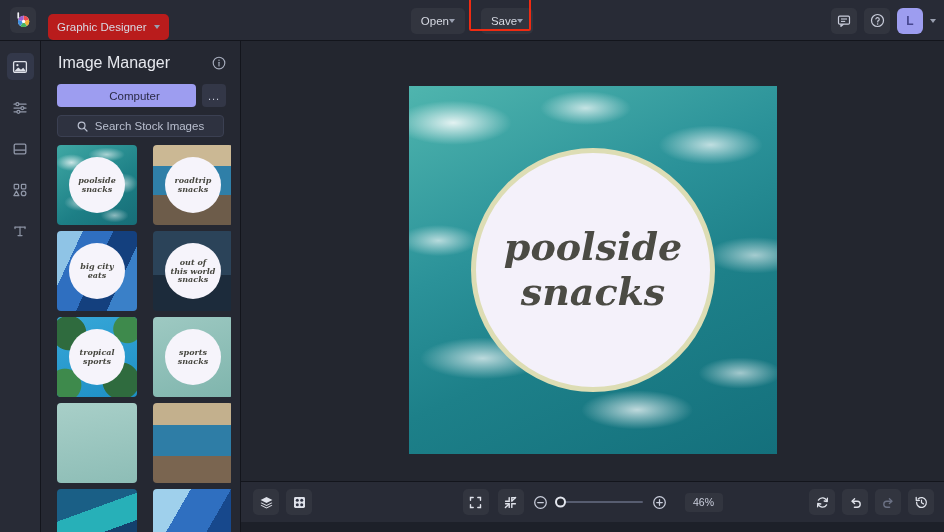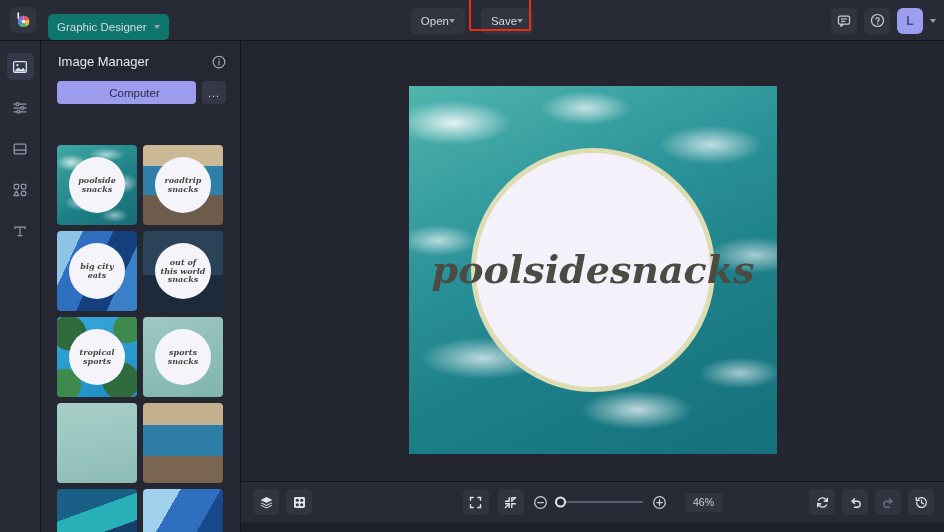--- a/index.html
+++ b/index.html
@@ -19,21 +19,21 @@
     border-bottom: 1px solid #13151c;
     display: flex; align-items: center;
   }
   .logo {
     width: 26px; height: 26px; margin-left: 10px;
     border-radius: 6px; background: #32353f;
     display: flex; align-items: center; justify-content: center;
   }
   .doc-select {
     margin-left: 12px; height: 26px; padding: 0 9px;
-    background: #0f766e; border-radius: 5px;
+    background: #b91c1c; border-radius: 5px;
     display: flex; align-items: center; gap: 8px;
     color: #d7dae3; font-size: 11.5px; margin-top: 13px;
   }
   .chev {
     width: 0; height: 0; border-left: 3.5px solid transparent;
     border-right: 3.5px solid transparent; border-top: 4px solid #9aa0b0;
   }
   .center-actions {
     position: absolute; left: 0; right: 0; top: 0; height: 41px;
     display: flex; align-items: center; justify-content: center; gap: 16px;
@@ -81,42 +81,42 @@
   
   .panel {
     position: absolute; left: 41px; top: 41px; width: 200px; height: 491px;
     background: #252832; border-right: 1px solid #13151c;
     overflow: hidden;
   }
   .panel-head {
     display: flex; align-items: center; justify-content: space-between;
     padding: 13px 14px 0 17px;
   }
-  .panel-title { color: #e6e8ee; font-size: 13px; }
+  .panel-title { color: #e6e8ee; font-size: 16px; }
   .btn-row { display: flex; gap: 6px; padding: 12px 14px 0 16px; }
   .btn-primary {
     flex: 1; height: 23px; border-radius: 4px; background: #9d9df0;
     color: #2a2a46; font-size: 11.5px;
     display: flex; align-items: center; justify-content: center; padding-left: 16px;
   }
   .btn-dots {
     width: 24px; height: 23px; border-radius: 4px;
     background: #333747; color: #c9cddb; font-size: 11px;
     display: flex; align-items: center; justify-content: center;
     letter-spacing: 1px;
   }
   .search-field {
     margin: 8px 16px 0 16px; height: 22px; border-radius: 4px;
     background: #2e3240; border: 1px solid #3b4052;
     display: flex; align-items: center; justify-content: center; gap: 7px;
     color: #b9bfcf; font-size: 11.5px;
   }
   .thumbs {
     position: absolute; left: 16px; top: 104px; width: 174px; height: 388px;
-    display: grid; grid-template-columns: 80px 80px; gap: 6px 6px;
+    display: grid; grid-template-columns: 80px 80px; gap: 6px 16px;
     align-content: start; overflow: hidden;
   }
   .thumb {
     width: 80px; height: 80px; border-radius: 4px; overflow: hidden;
     position: relative;
   }
   .thumb .bg { position: absolute; inset: 0; }
   .badge {
     position: absolute; left: 50%; top: 50%; transform: translate(-50%,-50%);
     width: 56px; height: 56px; border-radius: 50%;
@@ -135,21 +135,21 @@
   }
   .artboard {
     position: absolute; left: 168px; top: 45px; width: 368px; height: 368px;
     overflow: hidden;
   }
   .water { position: absolute; inset: 0; }
   .circle {
     position: absolute; left: 50%; top: 50%; transform: translate(-50%,-50%);
     width: 244px; height: 244px; border-radius: 50%;
     background: #f4f1fa; border: 5px solid #ddddb4;
-    display: flex; flex-direction: row; align-items: center; justify-content: center;
+    display: flex; flex-direction: column; align-items: center; justify-content: center;
     line-height: 1.18;
   }
   .circle .line {
     color: #4b4b44; font-size: 38px;
     font-family: "DejaVu Serif", serif; font-style: italic; font-weight: bold;
   }
 
   
   .bottombar {
     position: absolute; left: 241px; top: 481px; width: 703px; height: 41px;
@@ -306,20 +306,29 @@
 
     <div class="btn-row">
       <div class="btn-primary">
         <span>Computer</span>
       </div>
       <div class="btn-dots">
         <span>...</span>
       </div>
     </div>
 
+    <div class="search-field">
+      <span>
+        <svg width="11" height="11" viewBox="0 0 11 11">
+          <circle cx="4.6" cy="4.6" r="3.4" fill="none" stroke="#b9bfcf" stroke-width="1.2"></circle>
+          <line x1="7.1" y1="7.1" x2="10" y2="10" stroke="#b9bfcf" stroke-width="1.2" stroke-linecap="round"></line>
+        </svg>
+      </span>
+      <span>Search Stock Images</span>
+    </div>
 
     <div class="thumbs">
 
       <div class="thumb">
         <div class="bg" style="background:
           radial-gradient(ellipse 22px 12px at 18% 22%, rgba(255,255,255,.75), transparent 70%),
           radial-gradient(ellipse 26px 10px at 62% 12%, rgba(255,255,255,.6), transparent 70%),
           radial-gradient(ellipse 18px 14px at 85% 48%, rgba(255,255,255,.55), transparent 70%),
           radial-gradient(ellipse 24px 12px at 30% 72%, rgba(255,255,255,.6), transparent 70%),
           radial-gradient(ellipse 20px 10px at 72% 88%, rgba(255,255,255,.5), transparent 70%),

